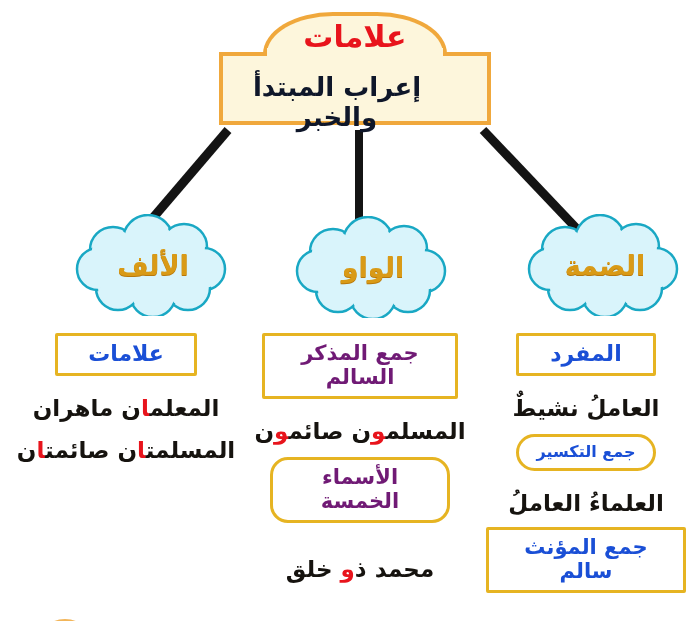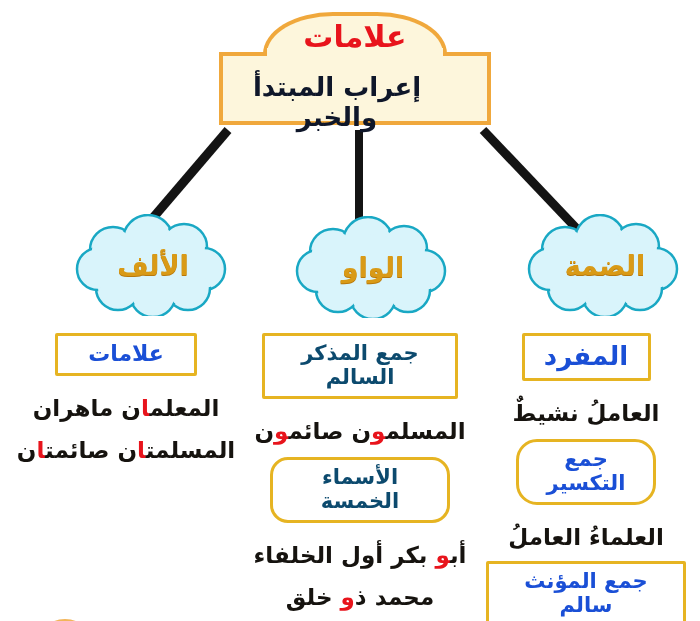--- a/index.html
+++ b/index.html
@@ -74,21 +74,21 @@
     border:3px solid #e6b422;
     background:#ffffff;
     text-align:center;
     font-weight:bold;
     padding:5px 8px 7px 8px;
     box-sizing:border-box;
     margin:0 auto;
     border-radius:2px;
   }
   .term-blue{color:#1a4fd6;}
-  .term-red{color:#0c4a6e;}
+  .term-red{color:#701a75;}
 
   .example{
     text-align:center;
     color:#16130f;
     font-weight:bold;
     font-size:23px;
     line-height:28px;
     white-space:nowrap;
   }
   .hl{color:#e8141c;}
@@ -215,31 +215,30 @@
     <div class="example"><span>المسلمت</span><span class="hl">ا</span><span>ن صائمت</span><span class="hl">ا</span><span>ن</span></div>
   </div>
 
   <div class="col col-waw">
     <div class="term-box term-red" style="width:196px;font-size:21px;">جمع المذكر السالم</div>
     <div class="sp-18"></div>
     <div class="example"><span>المسلم</span><span class="hl">و</span><span>ن صائم</span><span class="hl">و</span><span>ن</span></div>
     <div class="sp-12"></div>
     <div class="term-box term-red" style="width:180px;font-size:21px;border-radius:18px;">الأسماء الخمسة</div>
     <div class="sp-18"></div>
-    <div class="example"><span>أب</span><span class="hl">و</span><span> بكر أول الخلفاء</span></div>
     <div class="sp-14"></div>
     <div class="example"><span>محمد ذ</span><span class="hl">و</span><span> خلق</span></div>
   </div>
 
   <div class="col col-damma">
-    <div class="term-box term-blue" style="width:129px;font-size:26px;">المفرد</div>
+    <div class="term-box term-blue" style="width:140px;font-size:22px;">المفرد</div>
     <div class="sp-18"></div>
     <div class="example"><span>العامل</span><span class="hl">ُ</span><span> نشيط</span><span class="hl">ٌ</span></div>
     <div class="sp-12"></div>
-    <div class="term-box term-blue" style="width:140px;font-size:21px;border-radius:21px;">جمع التكسير</div>
+    <div class="term-box term-blue" style="width:140px;font-size:16px;border-radius:21px;">جمع التكسير</div>
     <div class="sp-18"></div>
     <div class="example"><span>العلماء</span><span class="hl">ُ</span><span> العامل</span><span class="hl">ُ</span></div>
     <div class="sp-10"></div>
     <div class="term-box term-blue" style="width:200px;font-size:21px;">جمع المؤنث سالم</div>
   </div>
 
   <div class="bottom-blob"></div>
 
 </div>
 

